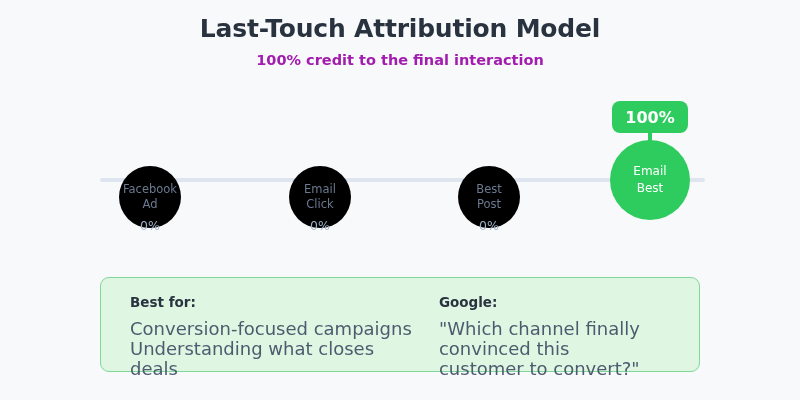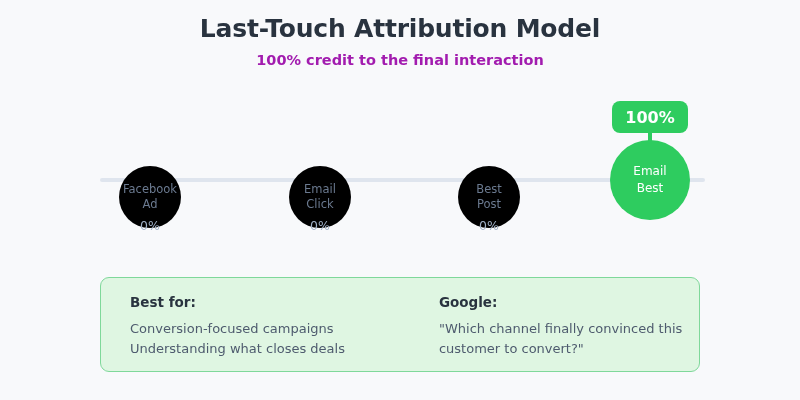--- a/index.html
+++ b/index.html
@@ -151,21 +151,21 @@
   }
   .info-col.left  { width: 320px; padding-left: 29px; }
   .info-col.right { width: 280px; padding-left: 19px; }
   .info-head {
     font-size: 13.5px;
     font-weight: bold;
     color: #29333f;
     margin-bottom: 9px;
   }
   .info-line {
-    font-size: 13px;
+    font-size: 18px;
     color: #4e5b6e;
     line-height: 20px;
   }
 </style>
 </head>
 <body>
 
 <div class="header">
   <h1 class="title">Last-Touch Attribution Model</h1>
   <p class="subtitle">100% credit to the final interaction</p>

